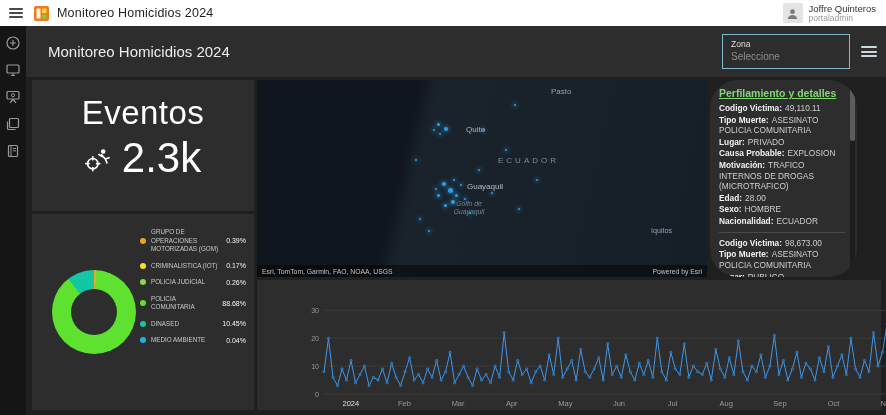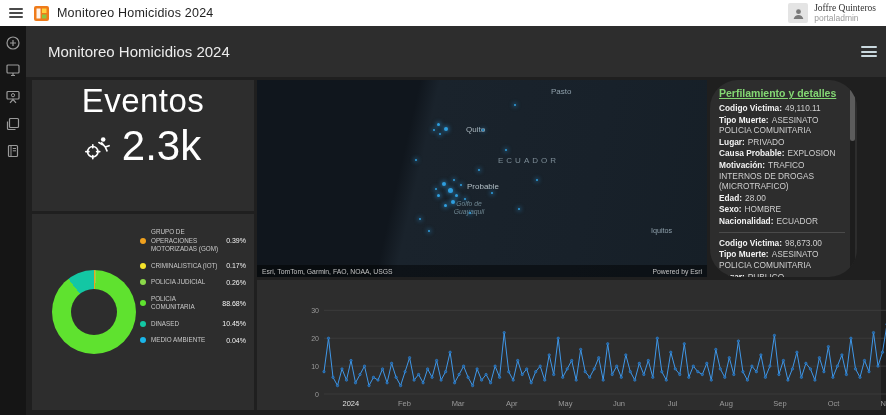--- a/index.html
+++ b/index.html
@@ -7,41 +7,41 @@
 
   
   .topbar { position:absolute; left:0; top:0; width:886px; height:26px; background:#ffffff; display:flex; align-items:center; z-index:5; }
   .tb-burger { width:14px; height:10px; margin-left:9px; display:flex; flex-direction:column; justify-content:space-between; cursor:pointer; }
   .tb-burger span { height:2px; background:#4a4a4a; border-radius:1px; }
   .tb-logo { margin-left:11px; width:15px; height:15px; }
   .tb-title { margin-left:8px; font-size:12.5px; color:#1f1f1f; letter-spacing:.2px; }
   .tb-right { margin-left:auto; display:flex; align-items:center; margin-right:10px; gap:6px; }
   .tb-avatar { width:20px; height:20px; background:#e4e4e4; border-radius:2px; display:flex; align-items:center; justify-content:center; }
   .tb-user { line-height:1.05; }
-  .tb-user .name { font-size:9.5px; color:#323232;font-family:Liberation Serif, serif; }
+  .tb-user .name { font-size:9.5px; color:#323232; }
   .tb-user .role { font-size:8.5px; color:#9a9a9a; }
 
   
   .rail { position:absolute; left:0; top:26px; width:26px; height:389px; background:#151515; display:flex; flex-direction:column; align-items:center; padding-top:10px; gap:13px; z-index:4; }
   .rail svg { display:block; cursor:pointer; }
 
   
   .main { position:absolute; left:26px; top:26px; width:860px; height:389px; background:#1f1f1f; }
   .hdr { position:absolute; left:0; top:0; width:860px; height:51px; background:#2d2d2d; }
   .hdr-title { position:absolute; left:22px; top:17px; font-size:15px; color:#ececec; }
   .zona { position:absolute; right:36px; top:8px; width:128px; height:35px; border:1px solid #7db8cd; background:#2d2d2d; padding:4px 8px; cursor:pointer; }
   .zona .zl { font-size:8.5px; color:#dedede; }
   .zona .zp { font-size:10px; color:#8d8d8d; margin-top:2px; }
   .hdr-burger { position:absolute; right:9px; top:20px; width:16px; height:11px; display:flex; flex-direction:column; justify-content:space-between; cursor:pointer; }
   .hdr-burger span { height:2px; background:#c9d8de; border-radius:1px; }
 
   .panel { position:absolute; background:#2d2d2d; }
   
   .p-ind { left:6px; top:54px; width:222px; height:131px; color:#fff; }
-  .ind-title { text-align:center; font-size:33px; font-weight:400; margin-top:2px; letter-spacing:.5px; }
+  .ind-title { text-align:center; font-size:33px; font-weight:400; margin-top:14px; letter-spacing:.5px; }
   .ind-row { display:flex; align-items:center; justify-content:center; gap:10px; margin-top:2px; }
   .ind-value { font-size:42px; font-weight:400; }
 
   
   .p-pie { left:6px; top:188px; width:222px; height:196px; }
   .donut { position:absolute; left:20px; top:56px; width:84px; height:84px; border-radius:50%; }
   .donut::after { content:""; position:absolute; left:19px; top:19px; width:46px; height:46px; border-radius:50%; background:#2d2d2d; }
   .legend { position:absolute; left:108px; top:14px; width:106px; display:flex; flex-direction:column; gap:8px; }
   .leg-item { display:flex; align-items:center; gap:5px; }
   .leg-dot { width:6px; height:6px; border-radius:50%; flex:0 0 auto; }
@@ -121,20 +121,24 @@
   <svg width="14" height="14" viewBox="0 0 14 14">
     <rect x="2.5" y="1.5" width="9" height="11" rx="1" fill="none" stroke="#9a9a9a" stroke-width="1.2"></rect>
     <path d="M5 1.5 V12.5 M6.8 4.5 H10 M6.8 6.8 H10" stroke="#9a9a9a" stroke-width="1"></path>
   </svg>
 </div>
 
 <div class="main">
 
   <div class="hdr">
     <div class="hdr-title">Monitoreo Homicidios 2024</div>
+    <div class="zona">
+      <div class="zl">Zona</div>
+      <div class="zp">Seleccione</div>
+    </div>
     <div class="hdr-burger">
         <span></span>
         <span></span>
         <span></span>
       </div>
   </div>
 
   <div class="panel p-ind">
     <div class="ind-title">Eventos</div>
     <div class="ind-row">
@@ -181,21 +185,21 @@
         <span class="leg-lab">MEDIO AMBIENTE</span>
         <span class="leg-pct">0.04%</span>
       </div>
     </div>
   </div>
 
   <div class="panel p-map" id="map">
     <span class="map-label" style="left:263px; top:7px;">Pasto</span>
     <span class="map-label" style="left:178px; top:45px; color:#a7b4bc;">Quito</span>
     <span class="map-label map-ecuador" style="left:210px; top:76px;">ECUADOR</span>
-    <span class="map-label" style="left:179px; top:102px; color:#b3bfc6;">Probable</span>
+    <span class="map-label" style="left:179px; top:102px; color:#b3bfc6;">Guayaquil</span>
     <span class="map-label map-gulf" style="left:158px; top:120px; width:46px;">Golfo de Guayaquil</span>
     <span class="map-label" style="left:363px; top:146px; font-size:7.2px;">Iquitos</span>
     <div class="attrib">
       <span>Esri, TomTom, Garmin, FAO, NOAA, USGS</span>
       <span class="pow">Powered by Esri</span>
     </div>
   <div class="map-dot" style="left: 41%; top: 52%; height: 4px; width: 4px;"></div>
       <div class="map-dot" style="left: 42.5%; top: 55%; height: 5px; width: 5px;"></div>
       <div class="map-dot" style="left: 44%; top: 58%; height: 3px; width: 3px;"></div>
       <div class="map-dot" style="left: 40%; top: 58%; height: 3px; width: 3px;"></div>

